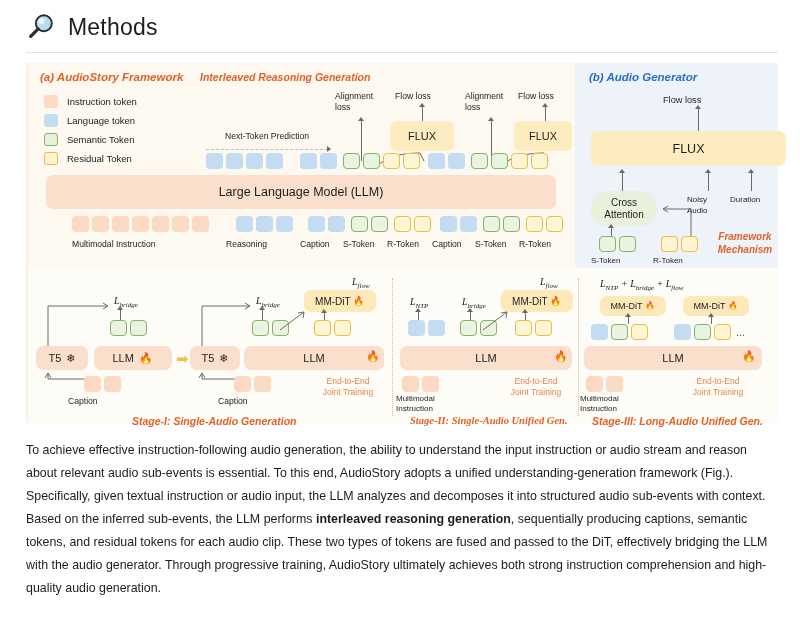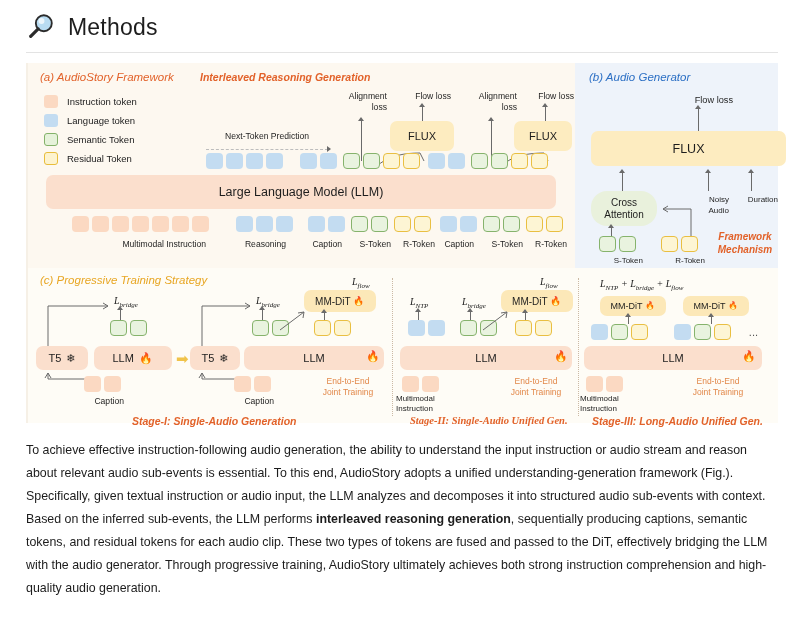--- a/index.html
+++ b/index.html
@@ -39,21 +39,21 @@
   }
   .panel-b {
     position:absolute; left:547px; top:0; right:0; height:266px;
     background:#eef3fa;
   }
   .panel-c {
     position:absolute; left:0; top:205px; right:0; bottom:0;
     background:#fefcf6;
   }
 
-  .ptitle { position:absolute; font-style:italic; font-weight:normal; font-size:11.5px; }
+  .ptitle { position:absolute; font-style:italic; font-weight:bold; font-size:11.5px; }
   .ptitle-a { left:12px; top:8px;  color:#e2622a; }
   .ptitle-b { left:14px; top:8px;  color:#2b6fc4; }
   .ptitle-c { left:12px; top:6px;  color:#e8a623; }
 
   .sectitle {
     position:absolute; font-style:italic; font-weight:bold; font-size:10.5px;
     color:#e2622a; white-space:nowrap;
   }
 
   
@@ -69,21 +69,21 @@
   
   .tok { width:17px; height:16px; border-radius:4px; flex:0 0 auto; }
   .tok.instr { background:#fbd9c2; }
   .tok.lang  { background:#c3dcf1; }
   .tok.sem   { background:#e9f3df; border:1.3px solid #86b36c; }
   .tok.res   { background:#fdf5d4; border:1.3px solid #e9bf42; }
   .tokrow { position:absolute; display:flex; gap:3px; }
 
   .lbl {
     position:absolute; font-size:8.6px; color:#1f1f1f;
-    white-space:nowrap; text-align:right;
+    white-space:nowrap; text-align:left;
   }
   .lbl.sm { font-size:8px; }
 
   .box {
     position:absolute; border-radius:7px;
     display:flex; align-items:center; justify-content:center;
     font-size:11px; color:#1d1d1d; white-space:nowrap;
   }
   .box.flux { background:#fdecc0; }
   .box.llm  { background:#fbdfcd; }
@@ -329,21 +329,20 @@
     <div class="lbl sm" style="left:16px; top:193px; width:52px;">S-Token</div>
     <div class="lbl sm" style="left:78px; top:193px; width:52px;">R-Token</div>
 
     <div class="bridging" style="left:130px; top:168px; width:80px;">
       <div>Framework</div>
       <div>Mechanism</div>
     </div>
   </div>
 
   <div class="panel-c">
-    <div class="ptitle ptitle-c">(c) Progressive Training Strategy</div>
 
     <div class="vdiv" style="left:364px; top:10px; height:138px;"></div>
     <div class="vdiv" style="left:550px; top:10px; height:138px;"></div>
 
     <div class="mathlbl" style="left:86px; top:27px;">
       <span>L</span><sub>bridge</sub>
     </div>
     <svg style="position:absolute; left:14px; top:28px; width:74px; height:52px;">
       <path d="M6 50 L6 10 L66 10" stroke="#6a6a6a" fill="none" stroke-width="1"></path>
       <path d="M66 10 L61 7 M66 10 L61 13" stroke="#6a6a6a" fill="none" stroke-width="1"></path>

